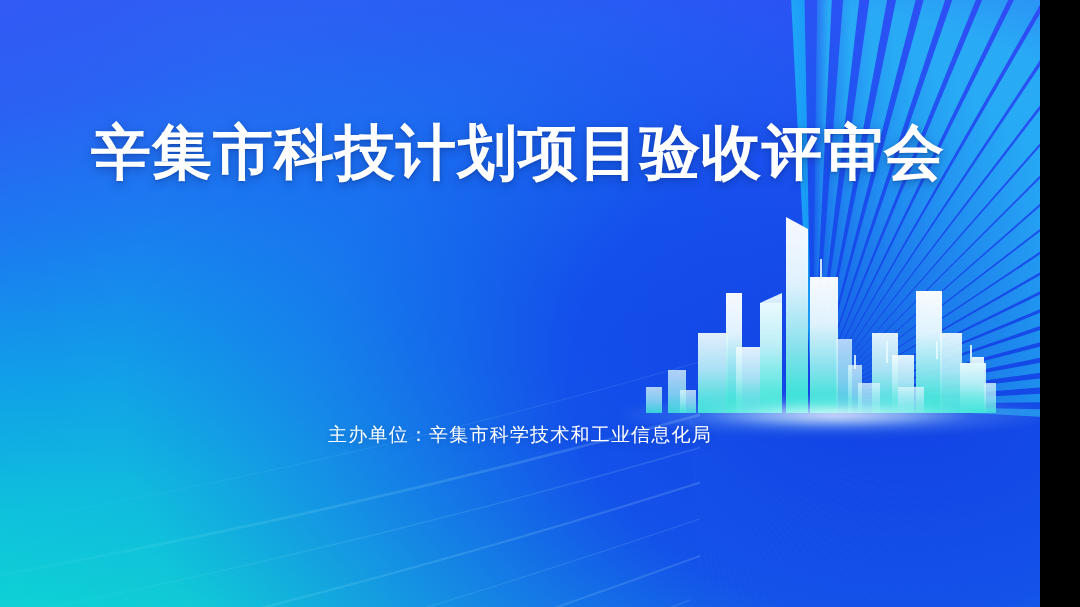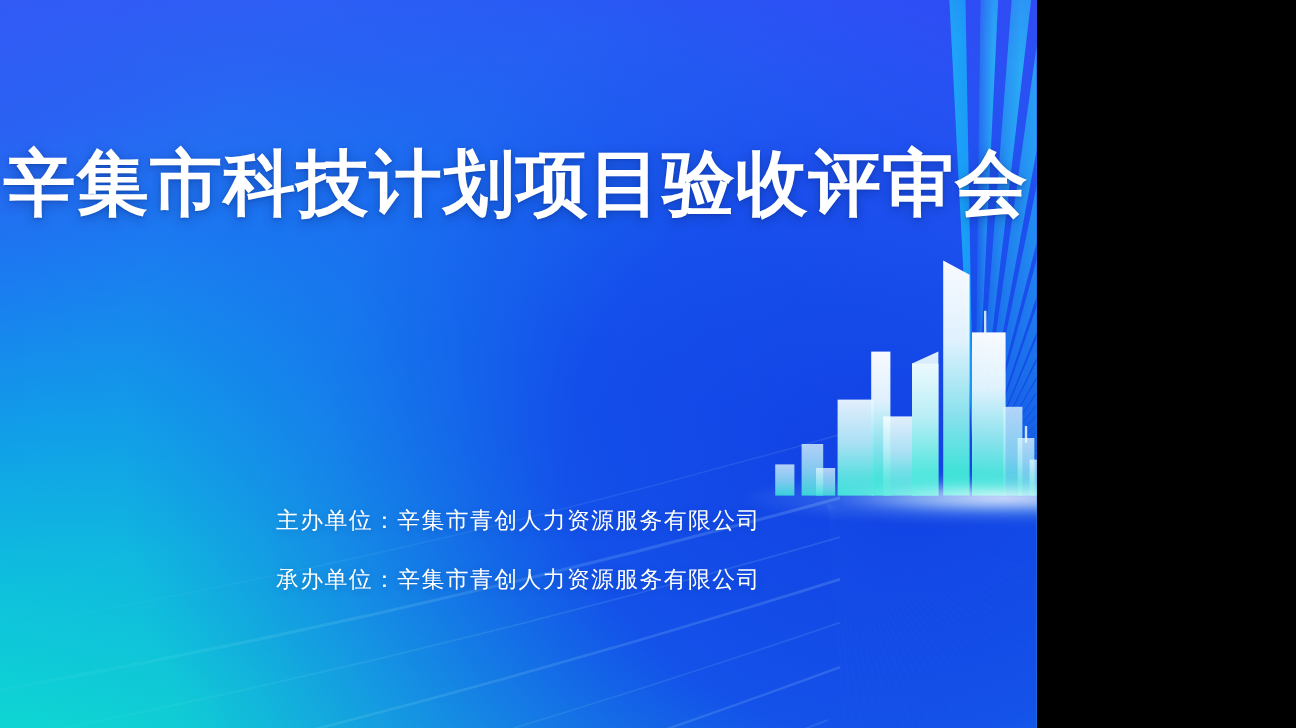--- a/index.html
+++ b/index.html
@@ -10,21 +10,21 @@
   }
   body {
     width: 1080px;
     height: 607px;
     overflow: hidden;
     font-family: "Liberation Sans", "DejaVu Sans", sans-serif;
   }
 
   #poster {
     position: relative;
-    width: 864px;
+    width: 1040px;
     height: 607px;
     overflow: hidden;
     background: #1b63ef;
   }
 
   
   .bg-base {
     position: absolute;
     inset: 0;
     background: linear-gradient(168deg,
@@ -326,17 +326,16 @@
           <rect x="330" y="130" width="2" height="20" fill="#e6fbff" opacity="0.85"></rect>
           <path d="M320,148 L332,148 L332,142 L344,142 L344,198 L320,198 Z" fill="url(#bGrad2)"></path>
         </g>
     </svg>
   </div>
   <div class="skyline-glow"></div>
 
   <div class="title">辛集市科技计划项目验收评审会</div>
 
   <div class="org-block">
-    <div class="org-line">主办单位：辛集市青创人力资源服务有限公司</div>
-    <div class="org-line">承办单位：辛集市青创人力资源服务有限公司</div>
+    <div class="org-line">主办单位：辛集市科学技术和工业信息化局</div>
   </div>
 
 </div>
 
 </body></html>

